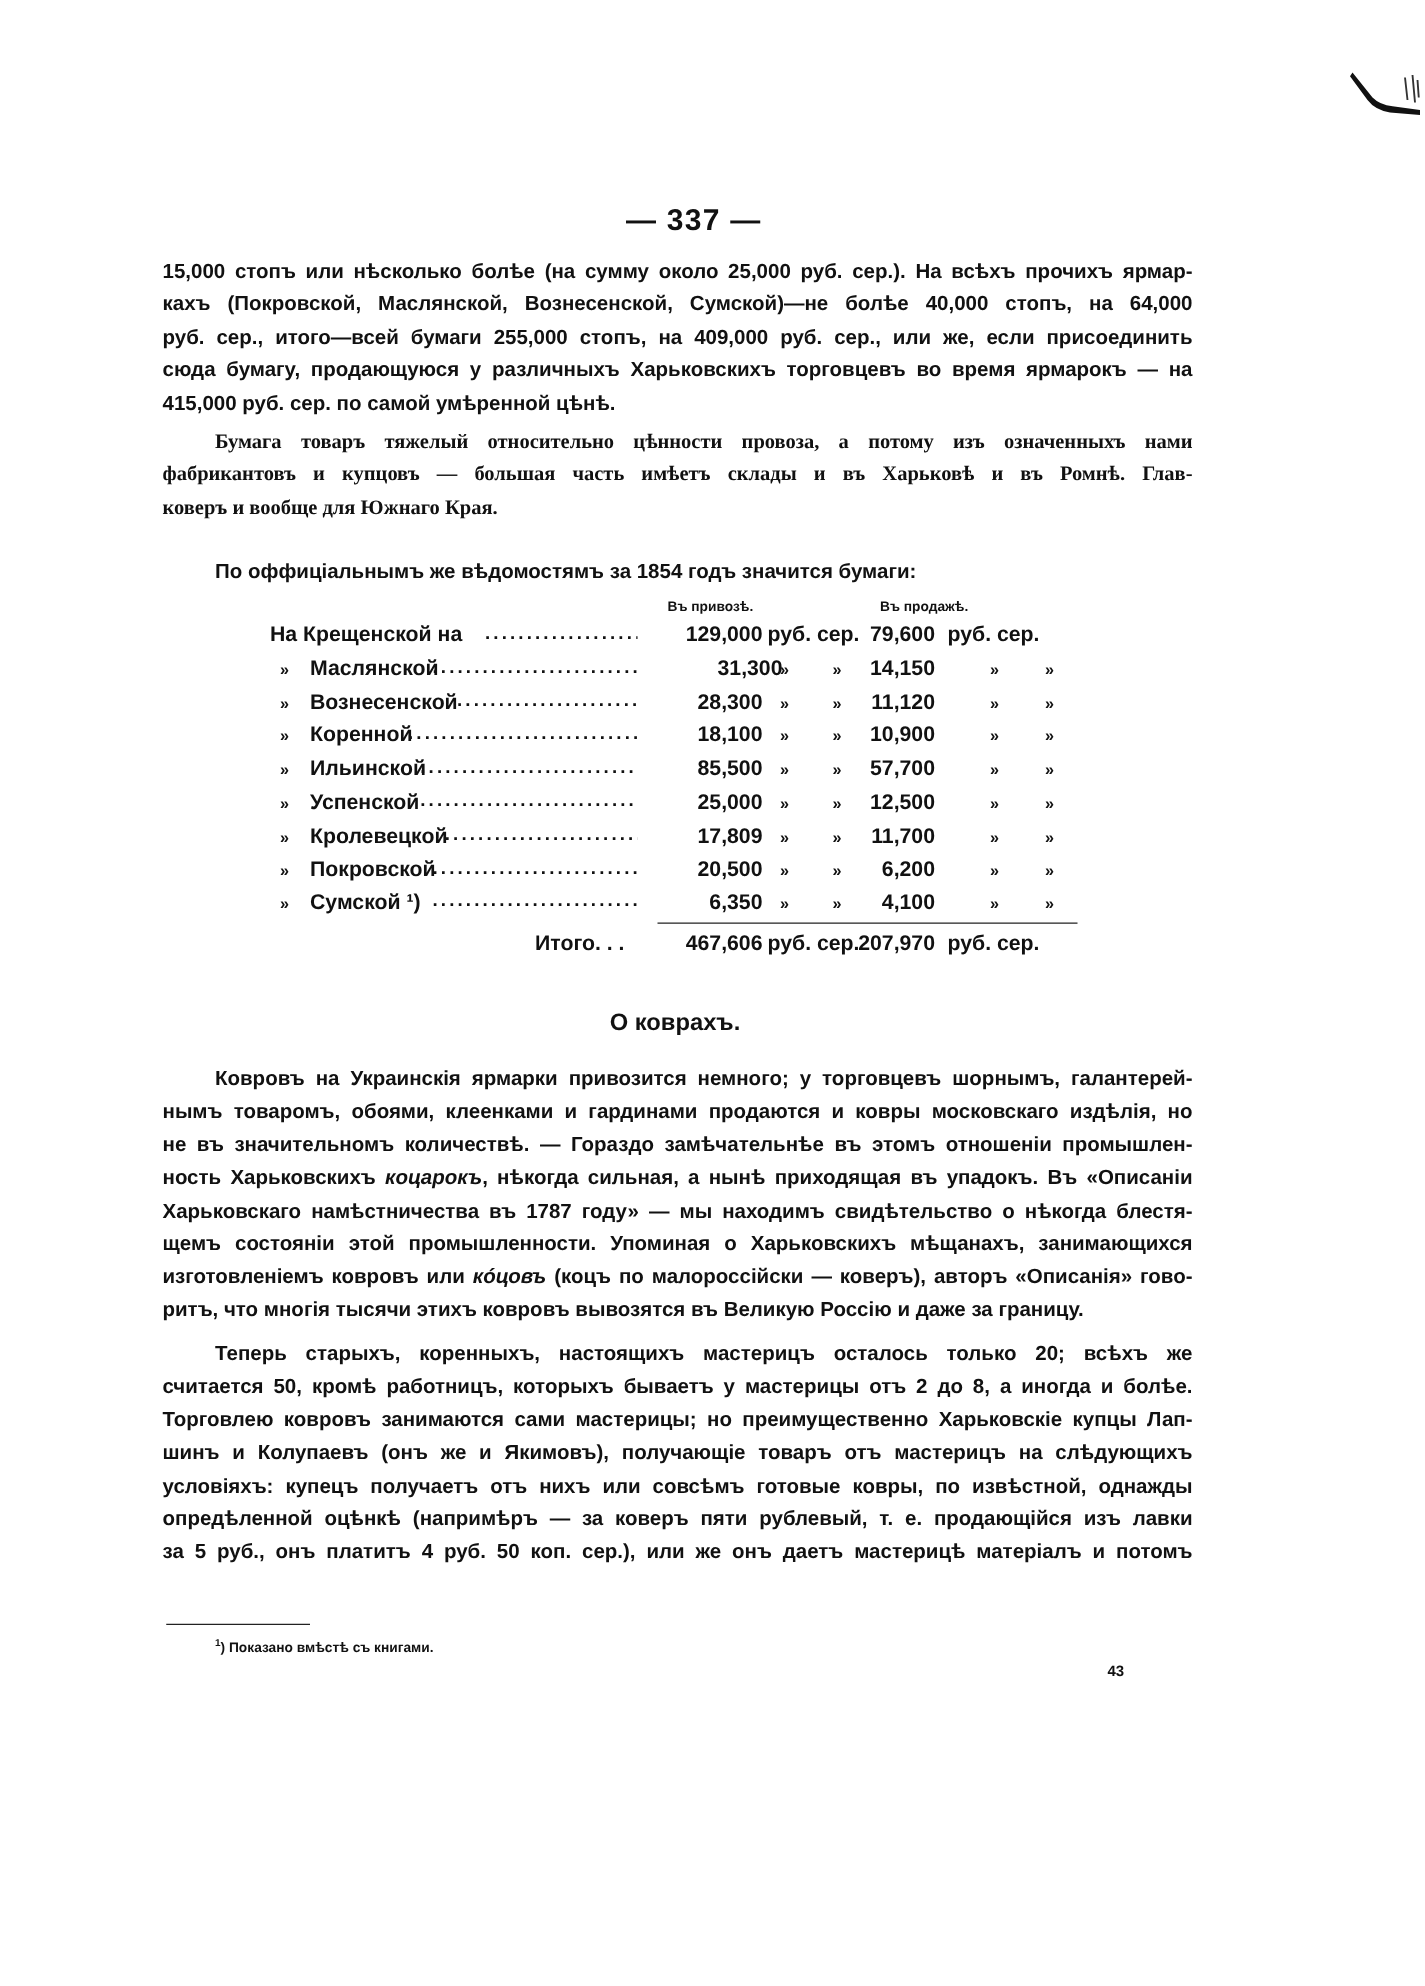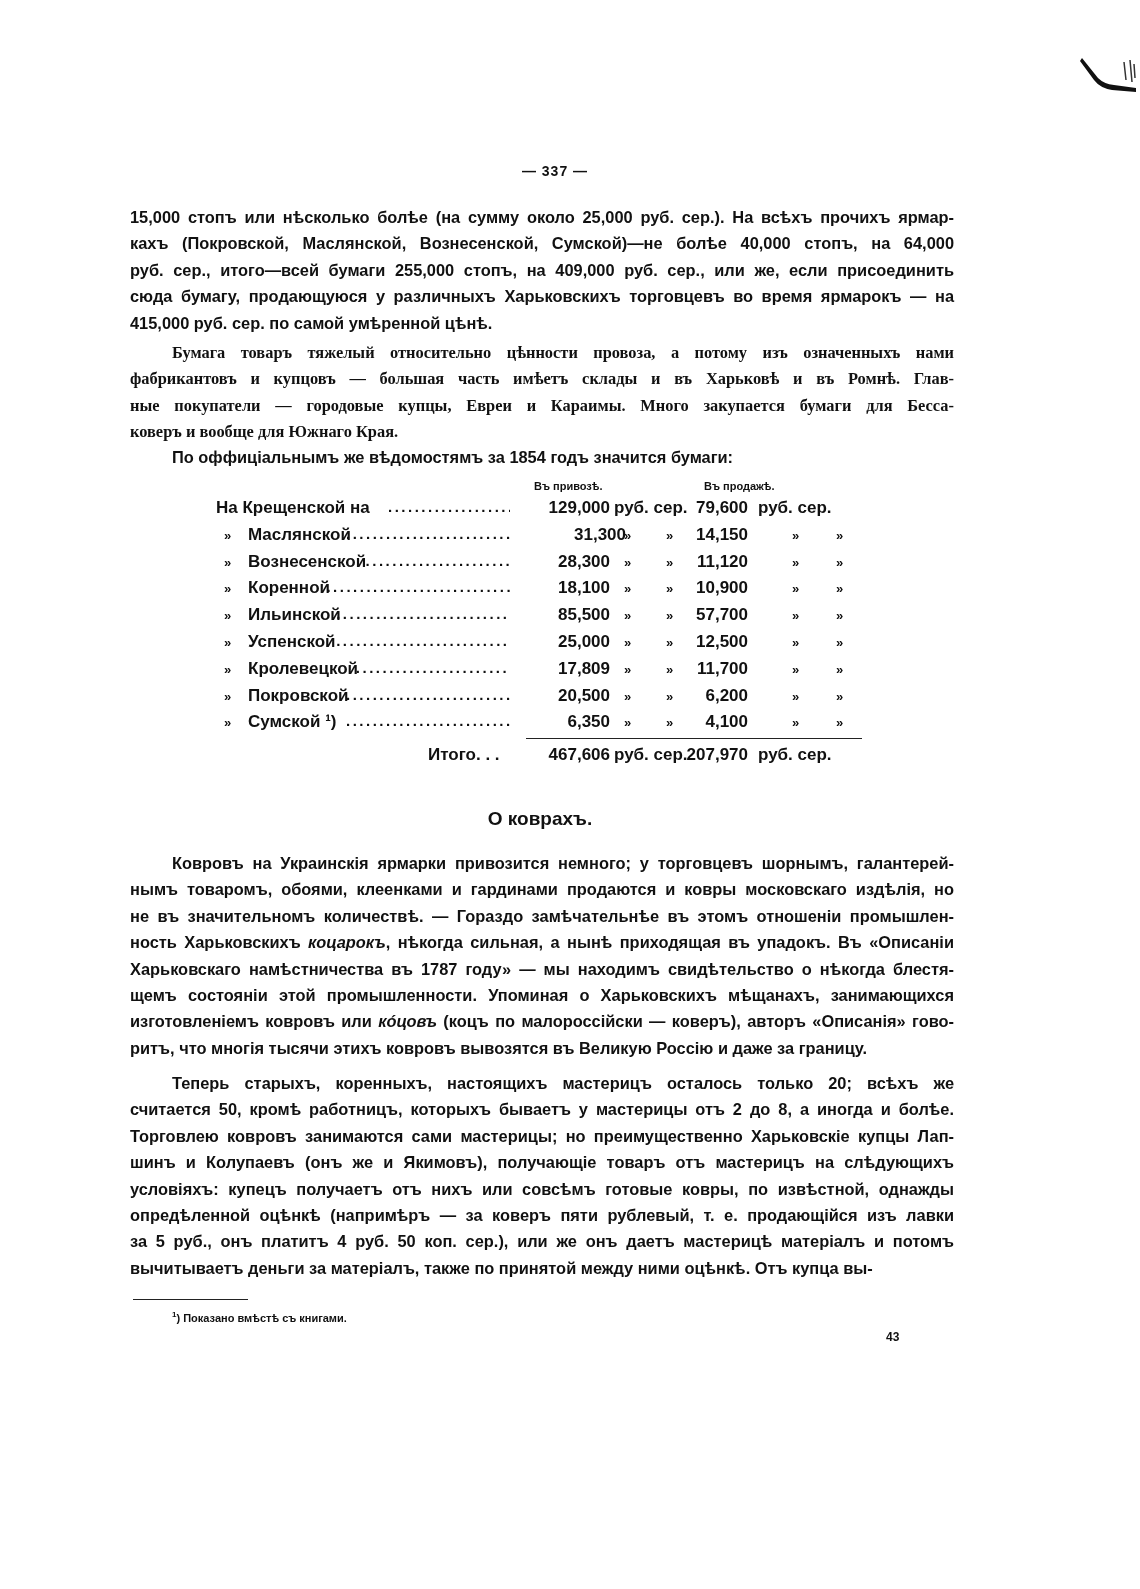--- a/index.html
+++ b/index.html
@@ -6,21 +6,21 @@
   body {
     width: 1140px; height: 1589px; position: relative; overflow: hidden;
     font-family: "Liberation Serif", "DejaVu Serif", serif;
     color: #111;
   }
   .scan-mark {
     position: absolute; left: 1080px; top: 52px; width: 56px; height: 40px;
   }
   .page-number {
     position: absolute; left: 0; width: 1110px; top: 163px; text-align: center;
-    font-size: 14px; font-weight: bold; letter-spacing: 1px;
+    font-size: 24px; font-weight: bold; letter-spacing: 1px;
     font-family: "Liberation Sans Narrow", "Liberation Sans", sans-serif;
   }
   .text-block {
     position: absolute; left: 130px; width: 824px;
     font-family: "Liberation Sans", sans-serif;
     font-weight: bold;
     font-size: 16.4px;
     line-height: 26.4px;
     text-align: justify;
     transform-origin: left top;
@@ -82,21 +82,20 @@
 <div class="text-block" id="para1" style="top:204px;">
     <span class="line">15,000 стопъ или нѣсколько болѣе (на сумму около 25,000 руб. сер.). На всѣхъ прочихъ ярмар-</span>
     <span class="line">кахъ (Покровской, Маслянской, Вознесенской, Сумской)—не болѣе 40,000 стопъ, на 64,000</span>
     <span class="line">руб. сер., итого—всей бумаги 255,000 стопъ, на 409,000 руб. сер., или же, если присоединить</span>
     <span class="line">сюда бумагу, продающуюся у различныхъ Харьковскихъ торговцевъ во время ярмарокъ — на</span>
     <span class="line last">415,000 руб. сер. по самой умѣренной цѣнѣ.</span>
   </div>
 <div class="text-block" id="para2" style="top:340px;font-family:Liberation Serif, serif;">
     <span class="line" style="padding-left: 42px;">Бумага товаръ тяжелый относительно цѣнности провоза, а потому изъ означенныхъ нами</span>
     <span class="line">фабрикантовъ и купцовъ — большая часть имѣетъ склады и въ Харьковѣ и въ Ромнѣ. Глав-</span>
-    <span class="line">ные покупатели — городовые купцы, Евреи и Караимы. Много закупается бумаги для Бесса-</span>
     <span class="line last">коверъ и вообще для Южнаго Края.</span>
   </div>
 
 <div class="table-intro">По оффиціальнымъ же вѣдомостямъ за 1854 годъ значится бумаги:</div>
 
 <div class="fair-table" id="fair-table">
   <span class="col-head" style="left:318px;">Въ привозѣ.</span>
   <span class="col-head" style="left:488px;">Въ продажѣ.</span>
   <div class="total-line"></div>
 <div class="row" style="top: 22px;">
@@ -217,19 +216,18 @@
     <span class="line last">ритъ, что многія тысячи этихъ ковровъ вывозятся въ Великую Россію и даже за границу.</span>
   </div>
 <div class="text-block" id="para4" style="top:1070px;">
     <span class="line" style="padding-left: 42px;">Теперь старыхъ, коренныхъ, настоящихъ мастерицъ осталось только 20; всѣхъ же</span>
     <span class="line">считается 50, кромѣ работницъ, которыхъ бываетъ у мастерицы отъ 2 до 8, а иногда и болѣе.</span>
     <span class="line">Торговлею ковровъ занимаются сами мастерицы; но преимущественно Харьковскіе купцы Лап-</span>
     <span class="line">шинъ и Колупаевъ (онъ же и Якимовъ), получающіе товаръ отъ мастерицъ на слѣдующихъ</span>
     <span class="line">условіяхъ: купецъ получаетъ отъ нихъ или совсѣмъ готовые ковры, по извѣстной, однажды</span>
     <span class="line">опредѣленной оцѣнкѣ (напримѣръ — за коверъ пяти рублевый, т. е. продающійся изъ лавки</span>
     <span class="line">за 5 руб., онъ платитъ 4 руб. 50 коп. сер.), или же онъ даетъ мастерицѣ матеріалъ и потомъ</span>
-    <span class="line last">вычитываетъ деньги за матеріалъ, также по принятой между ними оцѣнкѣ. Отъ купца вы-</span>
   </div>
 
 <div class="footnote-rule"></div>
 <div class="footnote"><sup>1</sup><span>) Показано вмѣстѣ съ книгами.</span></div>
 
 <div class="signature-mark">43</div>
 
 </body></html>

